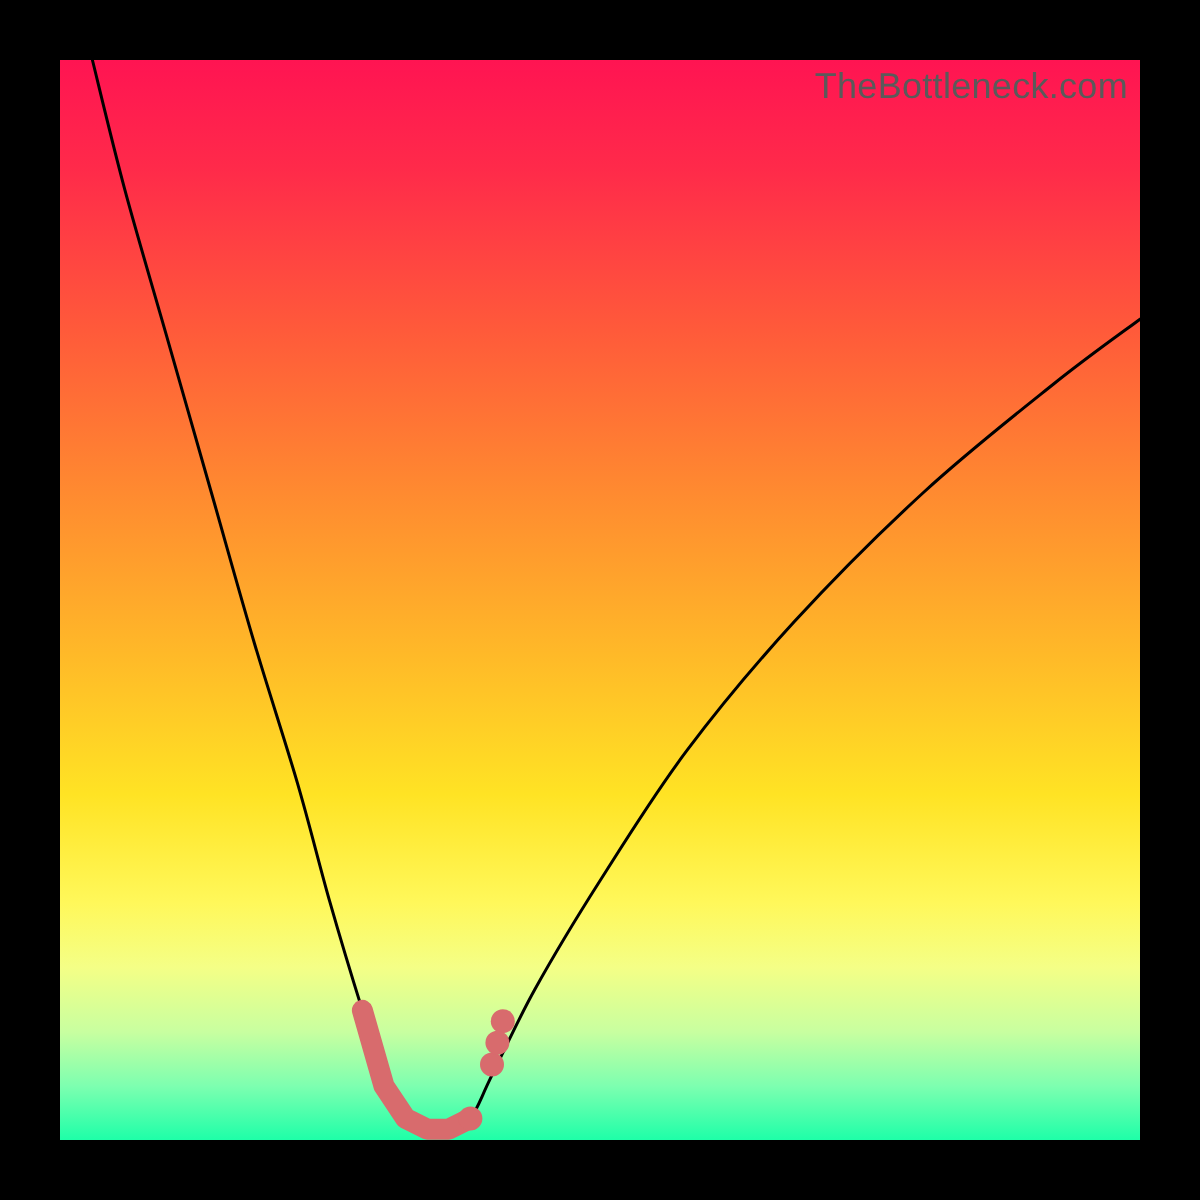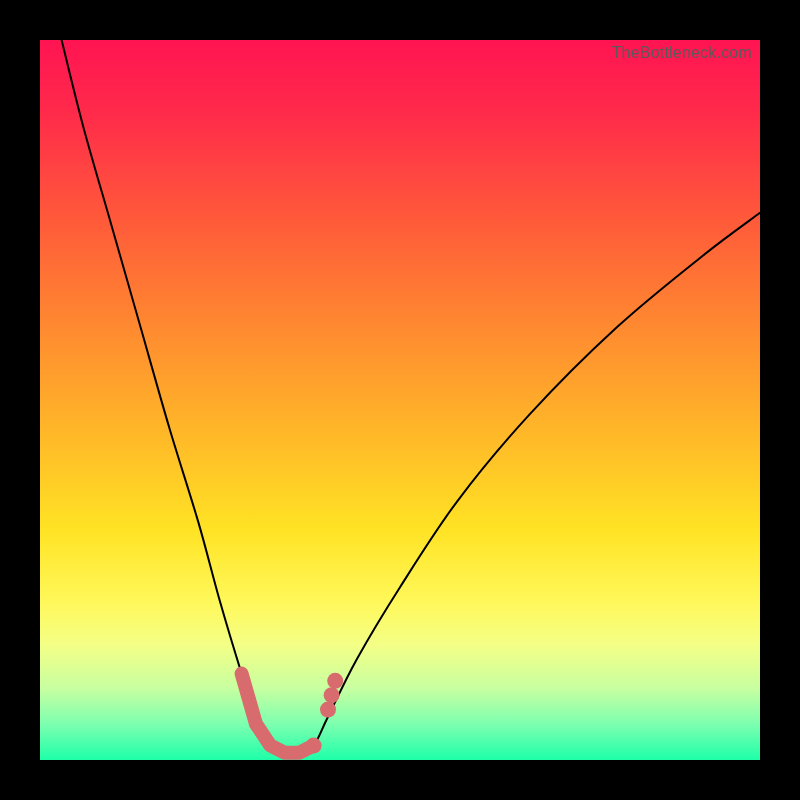--- a/index.html
+++ b/index.html
@@ -38,21 +38,21 @@
       #f4ff86 84%,
       #c8ffa0 90%,
       #7dffb0 95%,
       #1effa8 100%
     );
   }
   .watermark {
     position: absolute;
     top: 4px;
     right: 8px;
-    font-size: 16px;
+    font-size: 24px;
     font-weight: 400;
     color: #5a5a5a;
     letter-spacing: 0.2px;
     user-select: none;
   }
   svg.curves {
     position: absolute;
     left: 0;
     top: 0;
     width: 720px;

